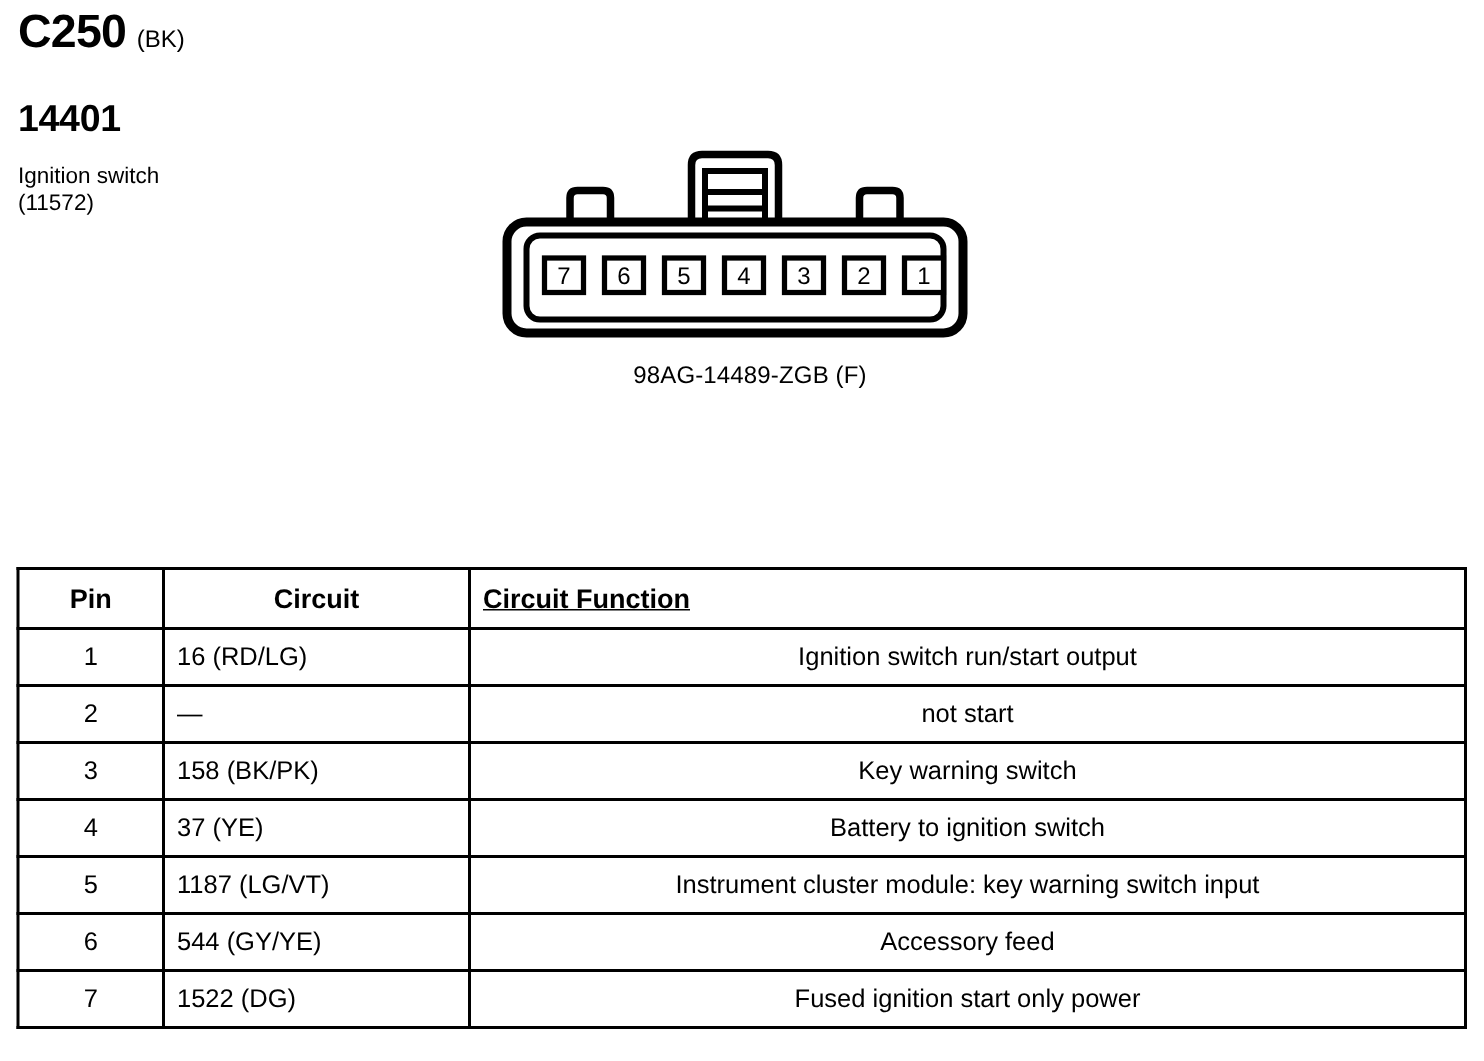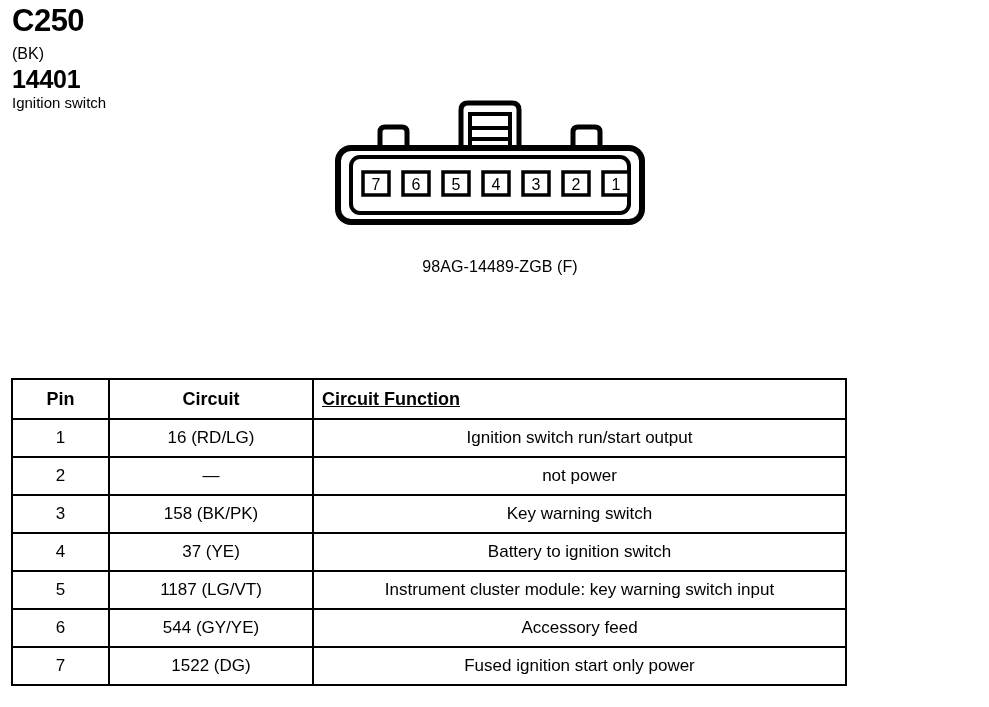--- a/index.html
+++ b/index.html
@@ -22,42 +22,41 @@
     position: absolute;
     left: 12px;
     top: 4px;
     width: 320px;
   }
   #connector-id-line {
     display: flex;
     align-items: baseline;
     gap: 7px;
     height: 36px;
-    flex-direction: column;
   }
   #connector-id {
     font-size: 31px;
     font-weight: bold;
     letter-spacing: -0.5px;
     line-height: 34px;
   }
   #connector-color-code {
     font-size: 16px;
     font-weight: normal;
     line-height: 18px;
   }
   #connector-number {
     font-size: 25px;
     font-weight: bold;
     line-height: 30px;
     margin-top: 24px;
     letter-spacing: -0.2px;
   }
   #component-block {
-    margin-top: 0;
+    margin-top: 15px;
     font-size: 15px;
     line-height: 18px;
   }
 
   
   #connector-figure {
     position: absolute;
     left: 330px;
     top: 98px;
     width: 340px;
@@ -67,62 +66,62 @@
     display: block;
   }
   #connector-part-number {
     position: absolute;
     left: 0;
     top: 144px;
     width: 340px;
     text-align: center;
     font-size: 16px;
     letter-spacing: 0.1px;
-    margin-top: 16px;
   }
 
   
   #pinout-table {
     position: absolute;
     left: 11px;
     top: 378px;
-    width: 836px;
+    width: 967px;
     border-collapse: collapse;
     table-layout: fixed;
   }
   #pinout-table td, #pinout-table th {
     border: 2px solid #000000;
     height: 36px;
     padding: 0 8px;
     font-size: 17px;
     font-weight: normal;
     vertical-align: middle;
   }
   #pinout-table thead th {
     font-weight: bold;
     font-size: 18px;
     text-align: center;
     height: 38px;
   }
   .col-pin   { width: 79px;  text-align: center; }
-  .col-circ  { width: 186px; text-align: center; }
+  .col-circ  { width: 186px; text-align: left; }
   .col-func  { text-align: center; padding-left: 20px; }
   .dash-cell { font-weight: bold; letter-spacing: 0; }
 </style>
 </head>
 <body>
 
 <div id="header-block">
   <div id="connector-id-line">
     <span id="connector-id">C250</span>
     <span id="connector-color-code">(BK)</span>
   </div>
   <div id="connector-number">14401</div>
   <div id="component-block">
     <div>Ignition switch</div>
+    <div>(11572)</div>
   </div>
 </div>
 
 <div id="connector-figure">
   <svg id="connector-svg" width="340" height="140" viewBox="0 0 340 140">
 
     <g>
       <path d="M131 52 L131 12 Q131 5 138 5 L182 5 Q189 5 189 12 L189 52 Z" fill="none" stroke="#000" stroke-width="5"></path>
       <rect x="140" y="16" width="40" height="36" fill="none" stroke="#000" stroke-width="4"></rect>
       <line x1="140" y1="30" x2="180" y2="30" stroke="#000" stroke-width="4"></line>
@@ -172,21 +171,21 @@
   </thead>
   <tbody id="pinout-body">
       <tr>
         <td class="col-pin">1</td>
         <td class="col-circ">16 (RD/LG)</td>
         <td class="col-func">Ignition switch run/start output</td>
       </tr>
       <tr>
         <td class="col-pin">2</td>
         <td class="col-circ dash-cell">—</td>
-        <td class="col-func">not power</td>
+        <td class="col-func">not start</td>
       </tr>
       <tr>
         <td class="col-pin">3</td>
         <td class="col-circ">158 (BK/PK)</td>
         <td class="col-func">Key warning switch</td>
       </tr>
       <tr>
         <td class="col-pin">4</td>
         <td class="col-circ">37 (YE)</td>
         <td class="col-func">Battery to ignition switch</td>

